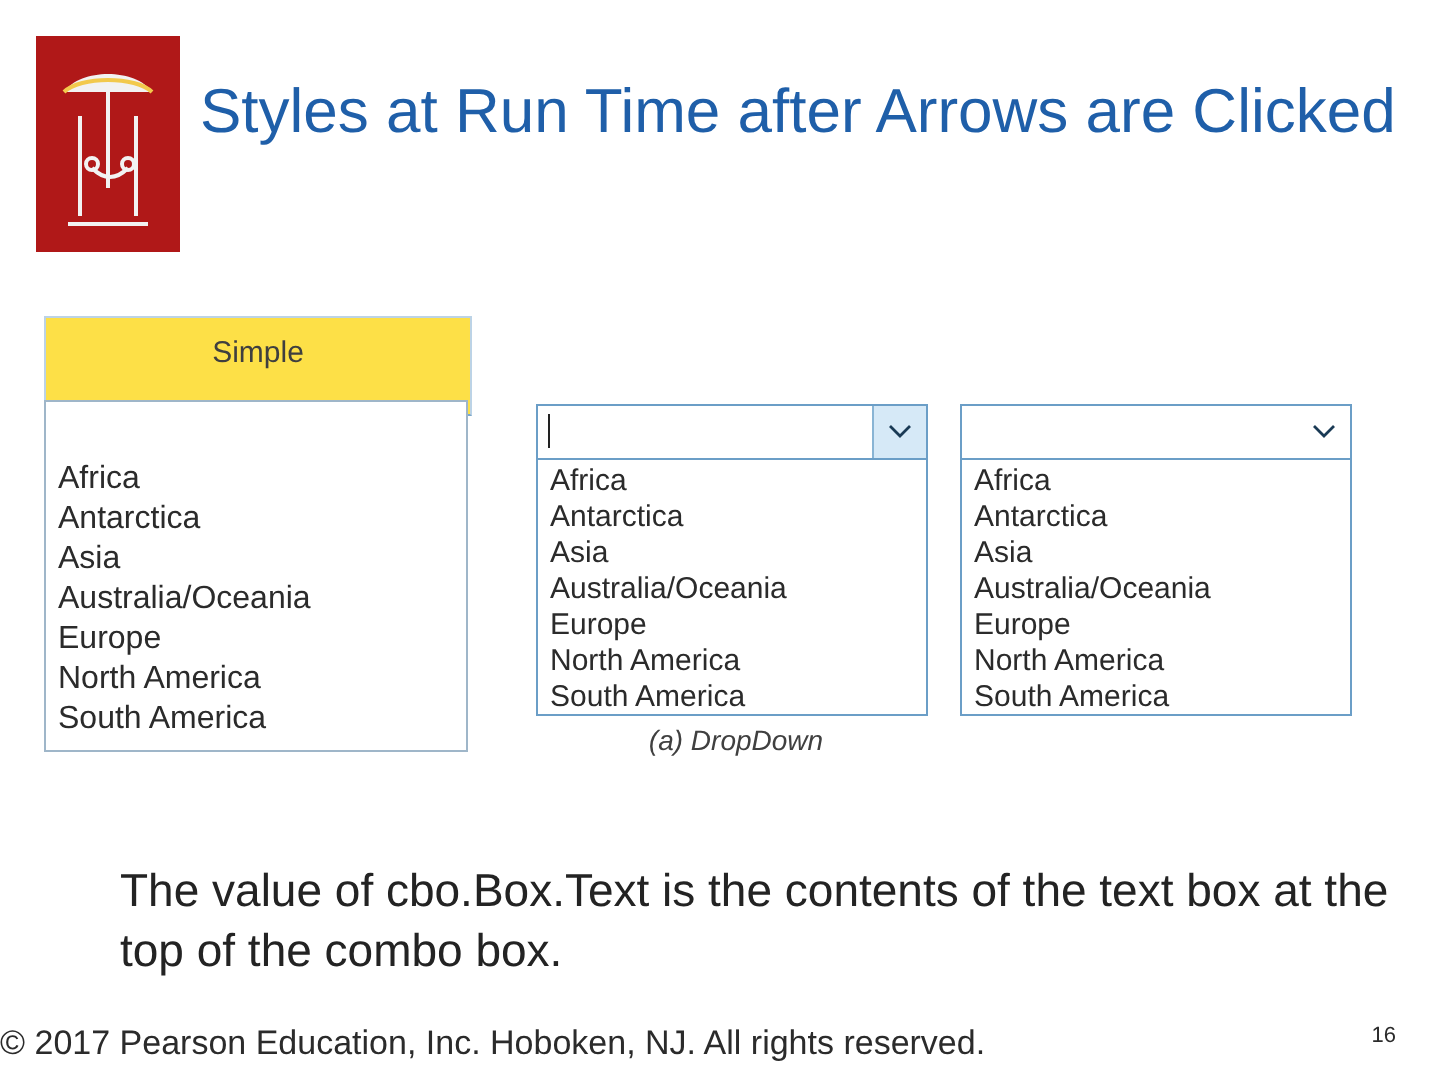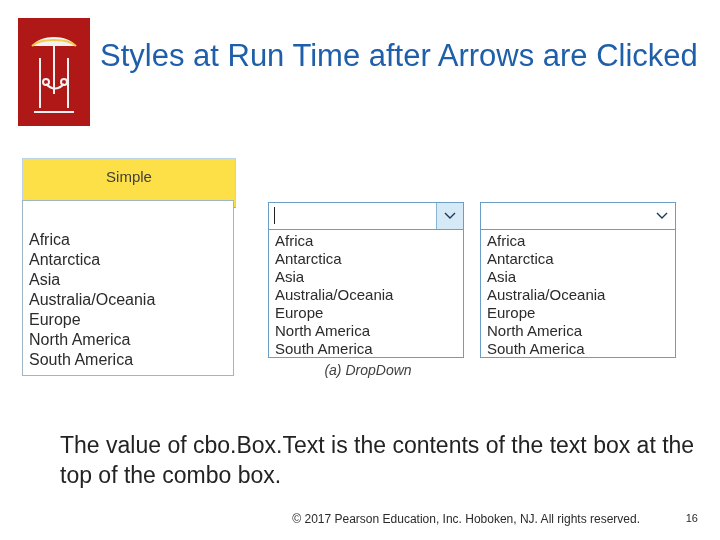--- a/index.html
+++ b/index.html
@@ -205,22 +205,22 @@
     color: #232323;
     margin-left: 24px;
   }
 
   
   .footer-copyright {
     position: absolute;
     left: 0;
     top: 512px;
     width: 640px;
-    text-align: right;
-    font-size: 12px;
+    text-align: left;
+    font-size: 17px;
     color: #2b2b2b;
   }
   .footer-page {
     position: absolute;
     right: 22px;
     top: 512px;
     font-size: 11px;
     color: #2b2b2b;
   }
 </style>

